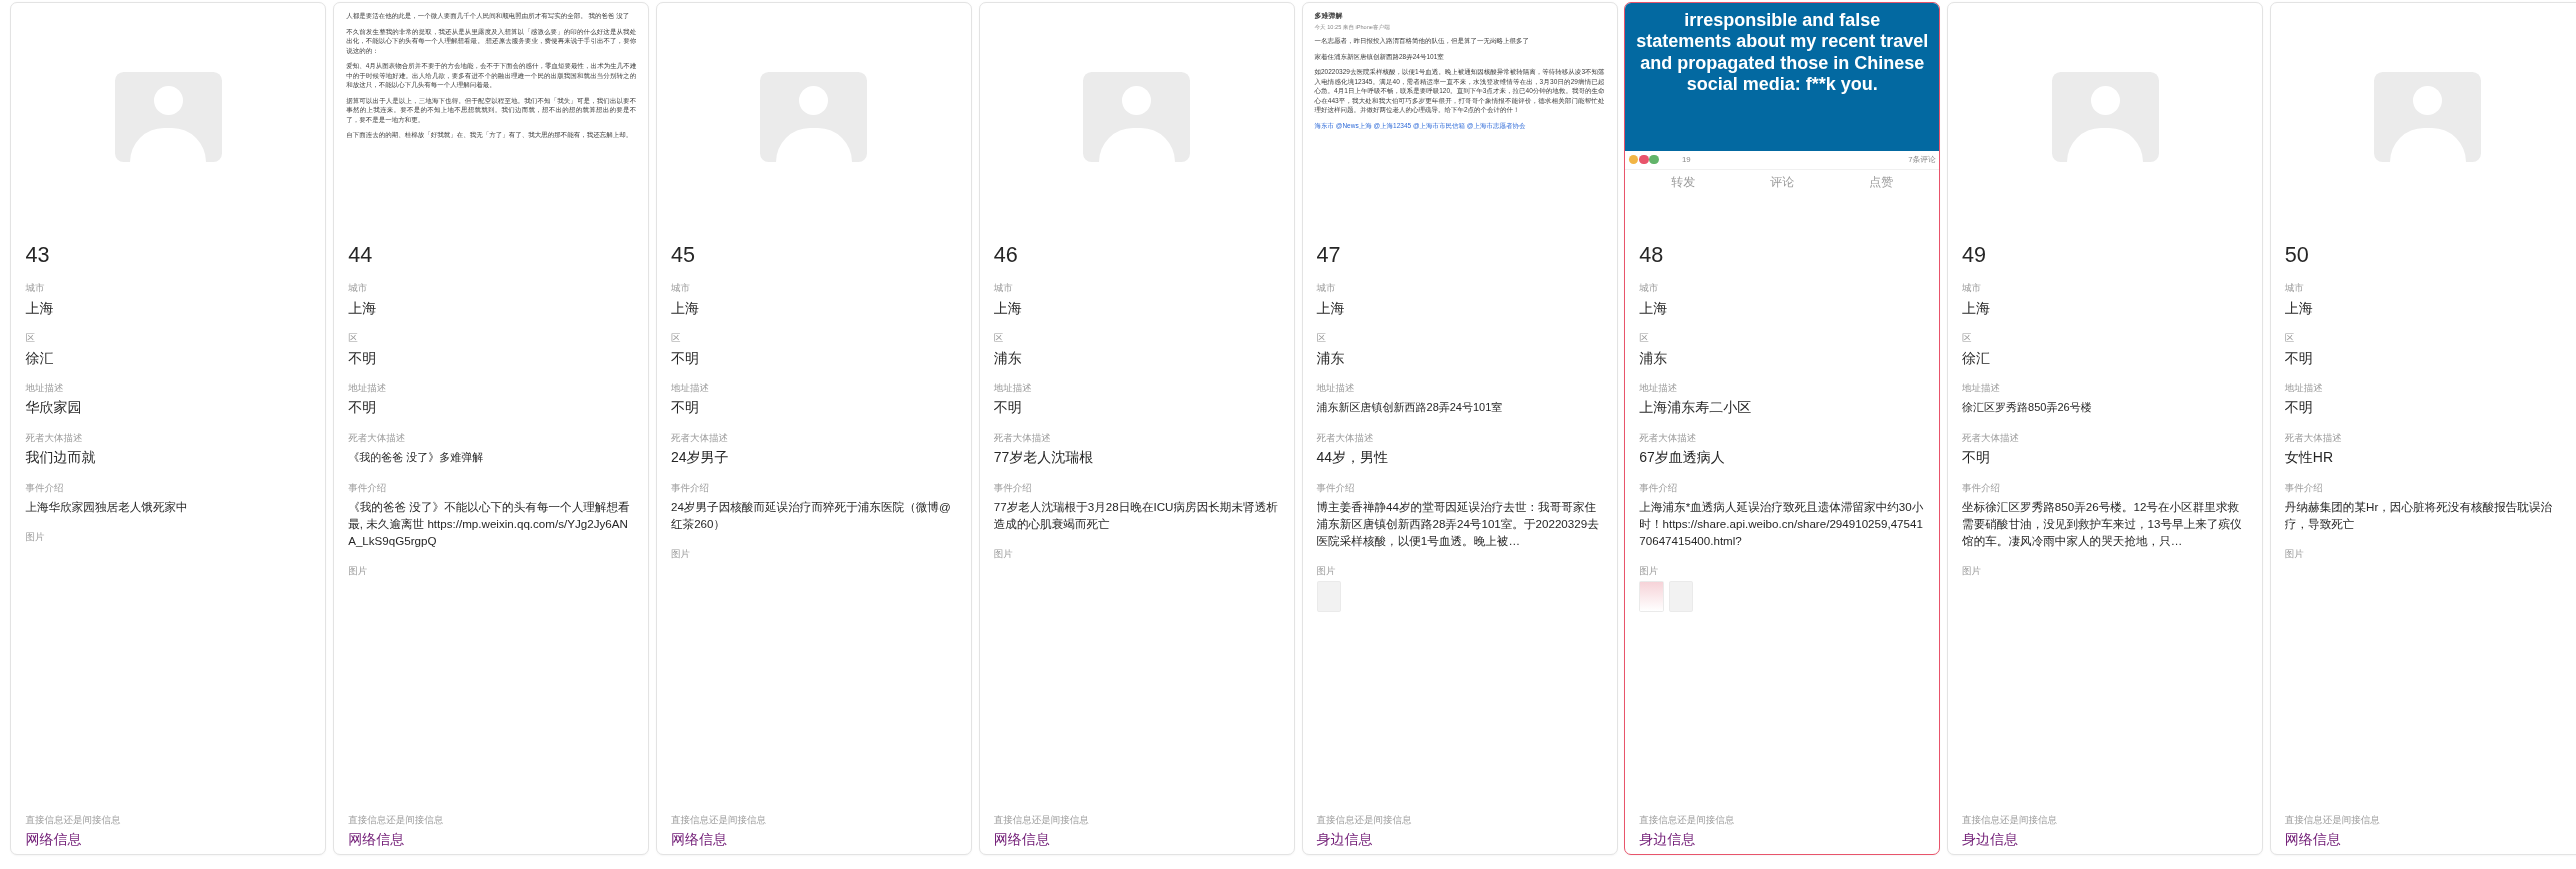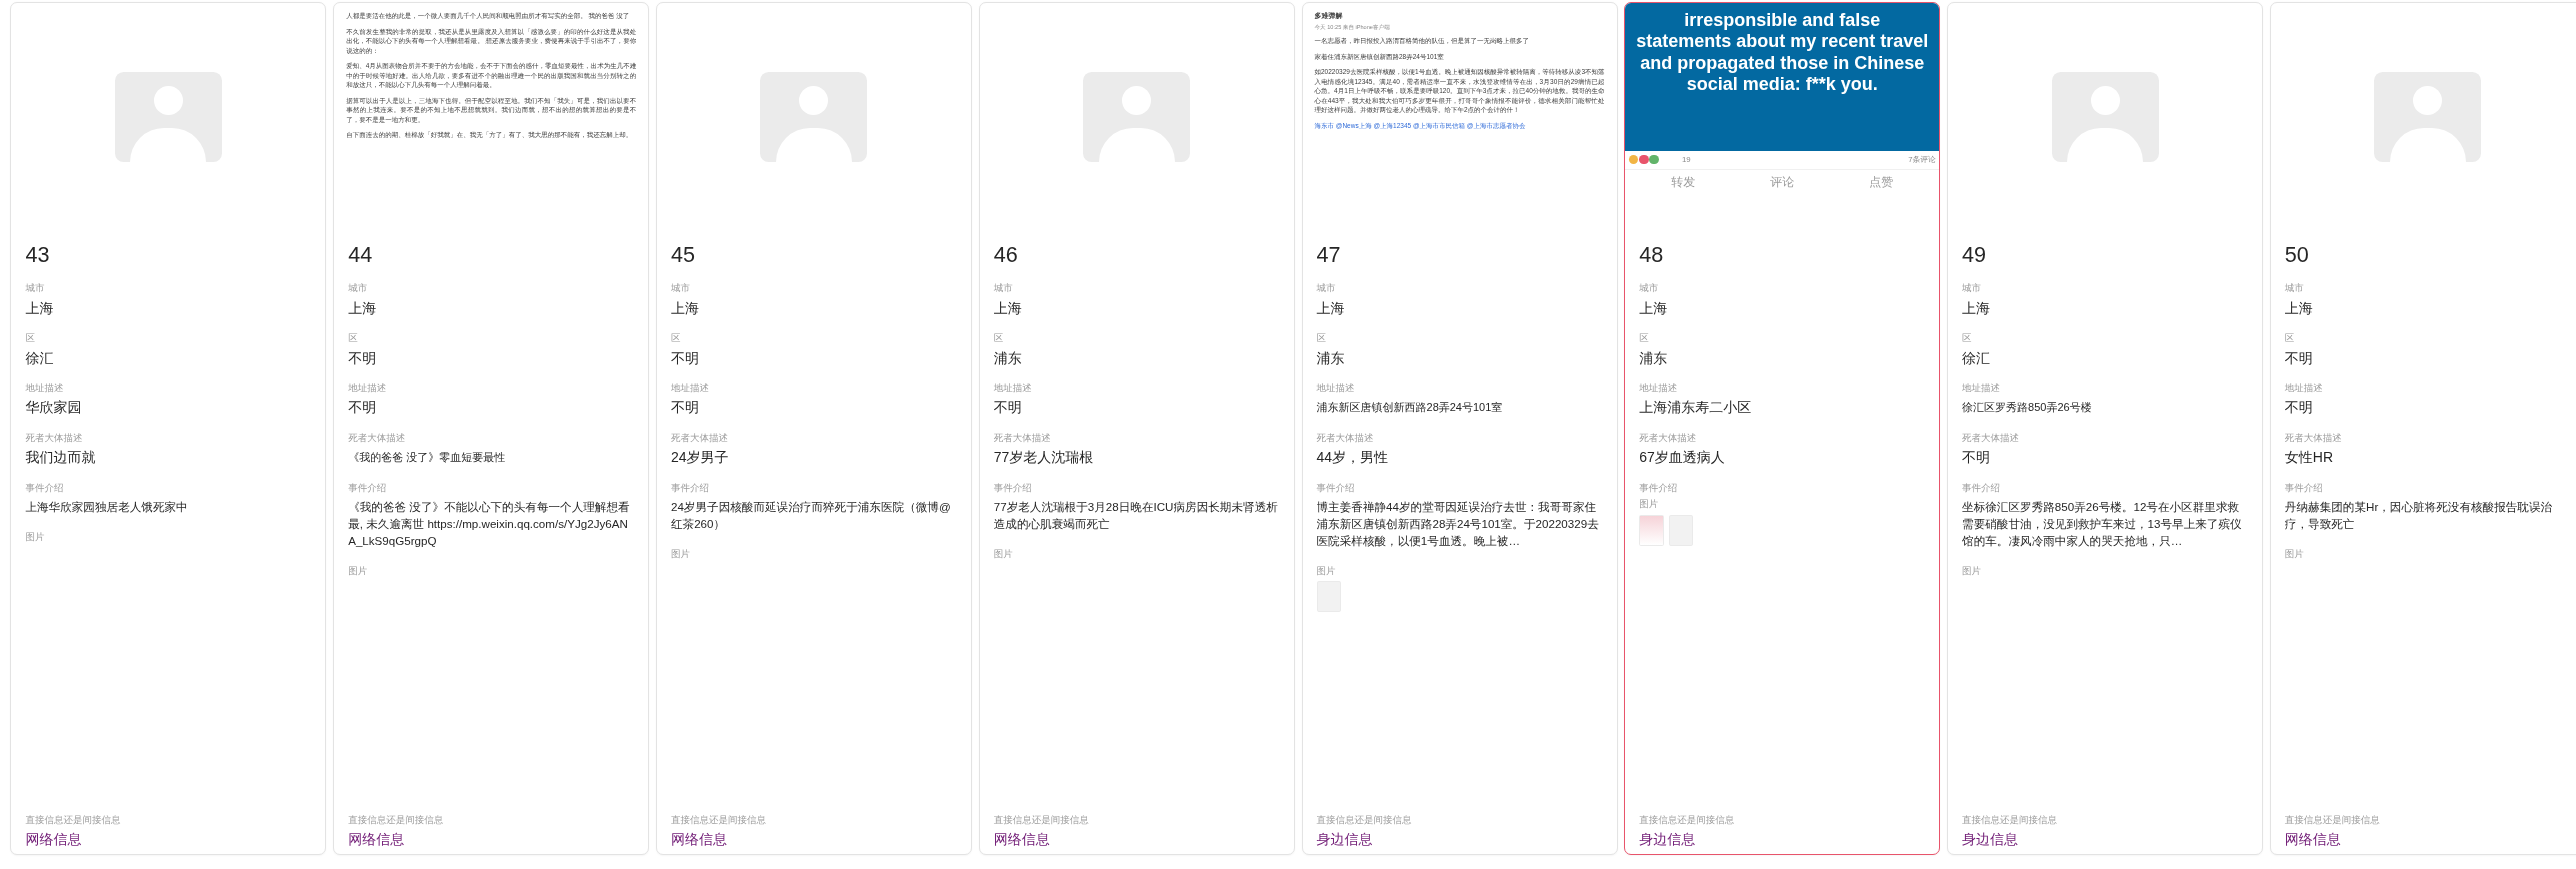--- a/index.html
+++ b/index.html
@@ -248,21 +248,21 @@
       </div>
       <div class="body">
         <div class="idnum">44</div>
         <div class="flabel">城市</div>
         <div class="fvalue">上海</div>
         <div class="flabel">区</div>
         <div class="fvalue">不明</div>
         <div class="flabel">地址描述</div>
         <div class="fvalue">不明</div>
         <div class="flabel">死者大体描述</div>
-        <div class="fvalue small">《我的爸爸 没了》零血短要最性</div>
+        <div class="fvalue small">《我的爸爸 没了》多难弹解</div>
         <div class="flabel">事件介绍</div>
         <div class="desc">《我的爸爸 没了》不能以心下的头有每一个人理解想看最, 未久逾离世 https://mp.weixin.qq.com/s/YJg2Jy6ANA_LkS9qG5rgpQ</div>
         <div class="flabel">图片</div>
         <div class="imgs-row"></div>
       </div>
       <div class="bottom-block">
         <div class="src-label">直接信息还是间接信息</div>
         <div class="src-value">网络信息</div>
       </div>
     </div>
@@ -373,20 +373,21 @@
         <div class="idnum">48</div>
         <div class="flabel">城市</div>
         <div class="fvalue">上海</div>
         <div class="flabel">区</div>
         <div class="fvalue">浦东</div>
         <div class="flabel">地址描述</div>
         <div class="fvalue">上海浦东寿二小区</div>
         <div class="flabel">死者大体描述</div>
         <div class="fvalue">67岁血透病人</div>
         <div class="flabel">事件介绍</div>
+        <div class="desc">上海浦东*血透病人延误治疗致死且遗体滞留家中约30小时！https://share.api.weibo.cn/share/294910259,4754170647415400.html?</div>
         <div class="flabel">图片</div>
         <div class="imgs-row">
           <div class="thumb pink"></div>
           <div class="thumb"></div>
         </div>
       </div>
       <div class="bottom-block">
         <div class="src-label">直接信息还是间接信息</div>
         <div class="src-value">身边信息</div>
       </div>

